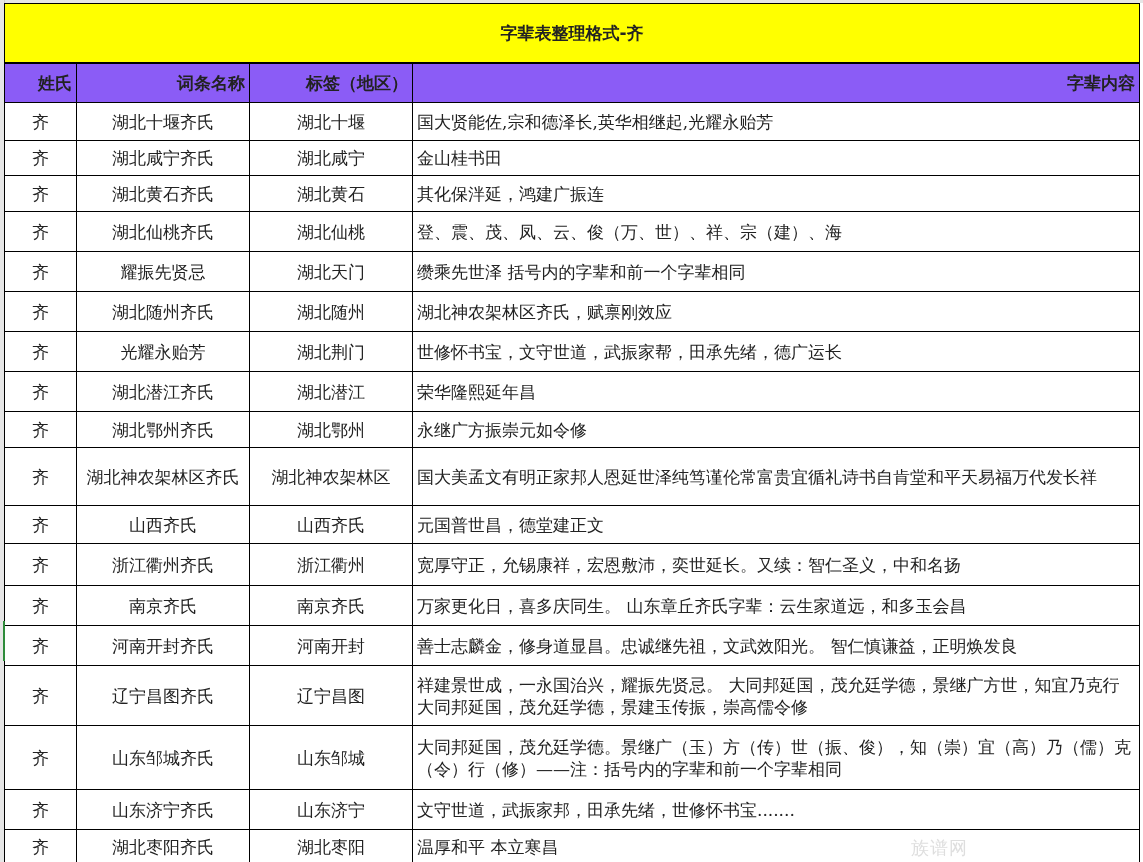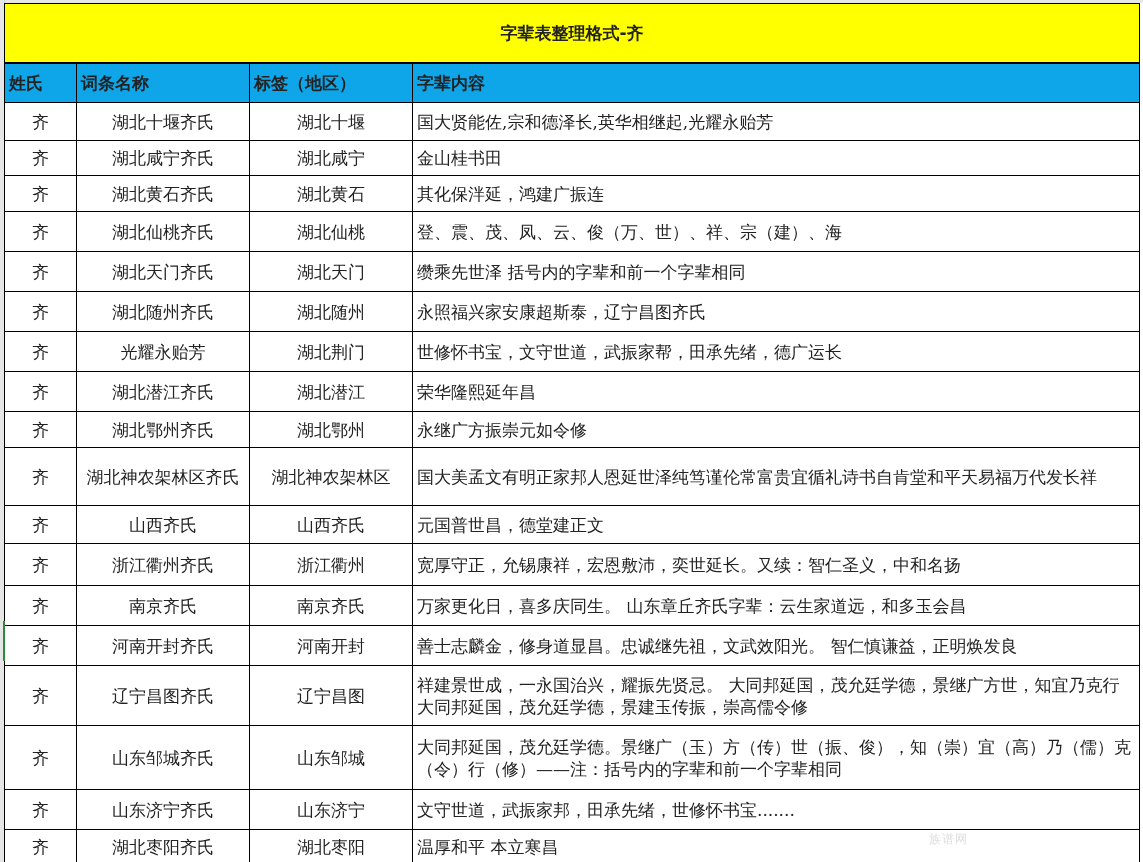--- a/index.html
+++ b/index.html
@@ -5,25 +5,25 @@
   html, body { margin: 0; padding: 0; background: #ffffff; }
   body { width: 1143px; height: 862px; overflow: hidden; position: relative;
          font-family: "DejaVu Serif", "Liberation Serif", serif; }
   .sheet { position: absolute; left: 0; top: 0; width: 972px; height: 862px; background: #fff; }
   .gutter { position: absolute; left: 0; top: 0; width: 4px; height: 862px; background: #e6e6e6; border-right: 1px solid #cfcfcf; }
   .topstrip { position: absolute; left: 0; top: 0; width: 1143px; height: 3px; background: #e6e6e6; }
   table.grid { position: absolute; left: 4px; top: 3px; border-collapse: collapse; table-layout: fixed; width: 1135px; }
   table.grid td { border: 1.5px solid #000; padding: 0 4px; font-size: 17px; color: #222; line-height: 22px; overflow: hidden; }
   .title-cell { background: #ffff00; height: 58px; text-align: center; font-family: "DejaVu Sans", "Liberation Sans", sans-serif;
                 font-weight: bold; font-size: 22px; color: #000; border-bottom: 2px solid #000 !important; }
-  .hdr td { background: #0ea5e9; height: 38px; text-align: left; font-family: "DejaVu Sans", "Liberation Sans", sans-serif;
+  .hdr td { background: #8b5cf6; height: 38px; text-align: right; font-family: "DejaVu Sans", "Liberation Sans", sans-serif;
             font-weight: bold; font-size: 16px; color: #000; }
   .c { text-align: center; }
   .l { text-align: left; margin-left: 48px; }
-  .watermark { position: absolute; right: 4px; bottom: 14px; font-family: "DejaVu Sans", sans-serif; font-size: 12px;
+  .watermark { position: absolute; right: 4px; bottom: 2px; font-family: "DejaVu Sans", sans-serif; font-size: 18px;
                color: rgba(200,200,200,0.6); letter-spacing: 1px; }
   .sel-marker { position: absolute; left: 3px; top: 621px; width: 2px; height: 40px; background: #2e8b3a; }
 </style>
 </head>
 <body>
 
 <div class="sheet">
   <div class="topstrip"></div>
   <div class="gutter"></div>
 
@@ -63,29 +63,29 @@
           <td class="l">其化保泮延，鸿建广振连</td>
         </tr>
         <tr style="height: 40px;">
           <td class="c">齐</td>
           <td class="c">湖北仙桃齐氏</td>
           <td class="c">湖北仙桃</td>
           <td class="l">登、震、茂、凤、云、俊（万、世）、祥、宗（建）、海</td>
         </tr>
         <tr style="height: 40px;">
           <td class="c">齐</td>
-          <td class="c">湖北天门齐氏</td>
+          <td class="c">耀振先贤忌</td>
           <td class="c">湖北天门</td>
           <td class="l">缵乘先世泽  括号内的字辈和前一个字辈相同</td>
         </tr>
         <tr style="height: 40px;">
           <td class="c">齐</td>
           <td class="c">湖北随州齐氏</td>
           <td class="c">湖北随州</td>
-          <td class="l">永照福兴家安康超斯泰，辽宁昌图齐氏</td>
+          <td class="l">湖北神农架林区齐氏，赋禀刚效应</td>
         </tr>
         <tr style="height: 40px;">
           <td class="c">齐</td>
           <td class="c">光耀永贻芳</td>
           <td class="c">湖北荆门</td>
           <td class="l">世修怀书宝，文守世道，武振家帮，田承先绪，德广运长</td>
         </tr>
         <tr style="height: 40px;">
           <td class="c">齐</td>
           <td class="c">湖北潜江齐氏</td>

